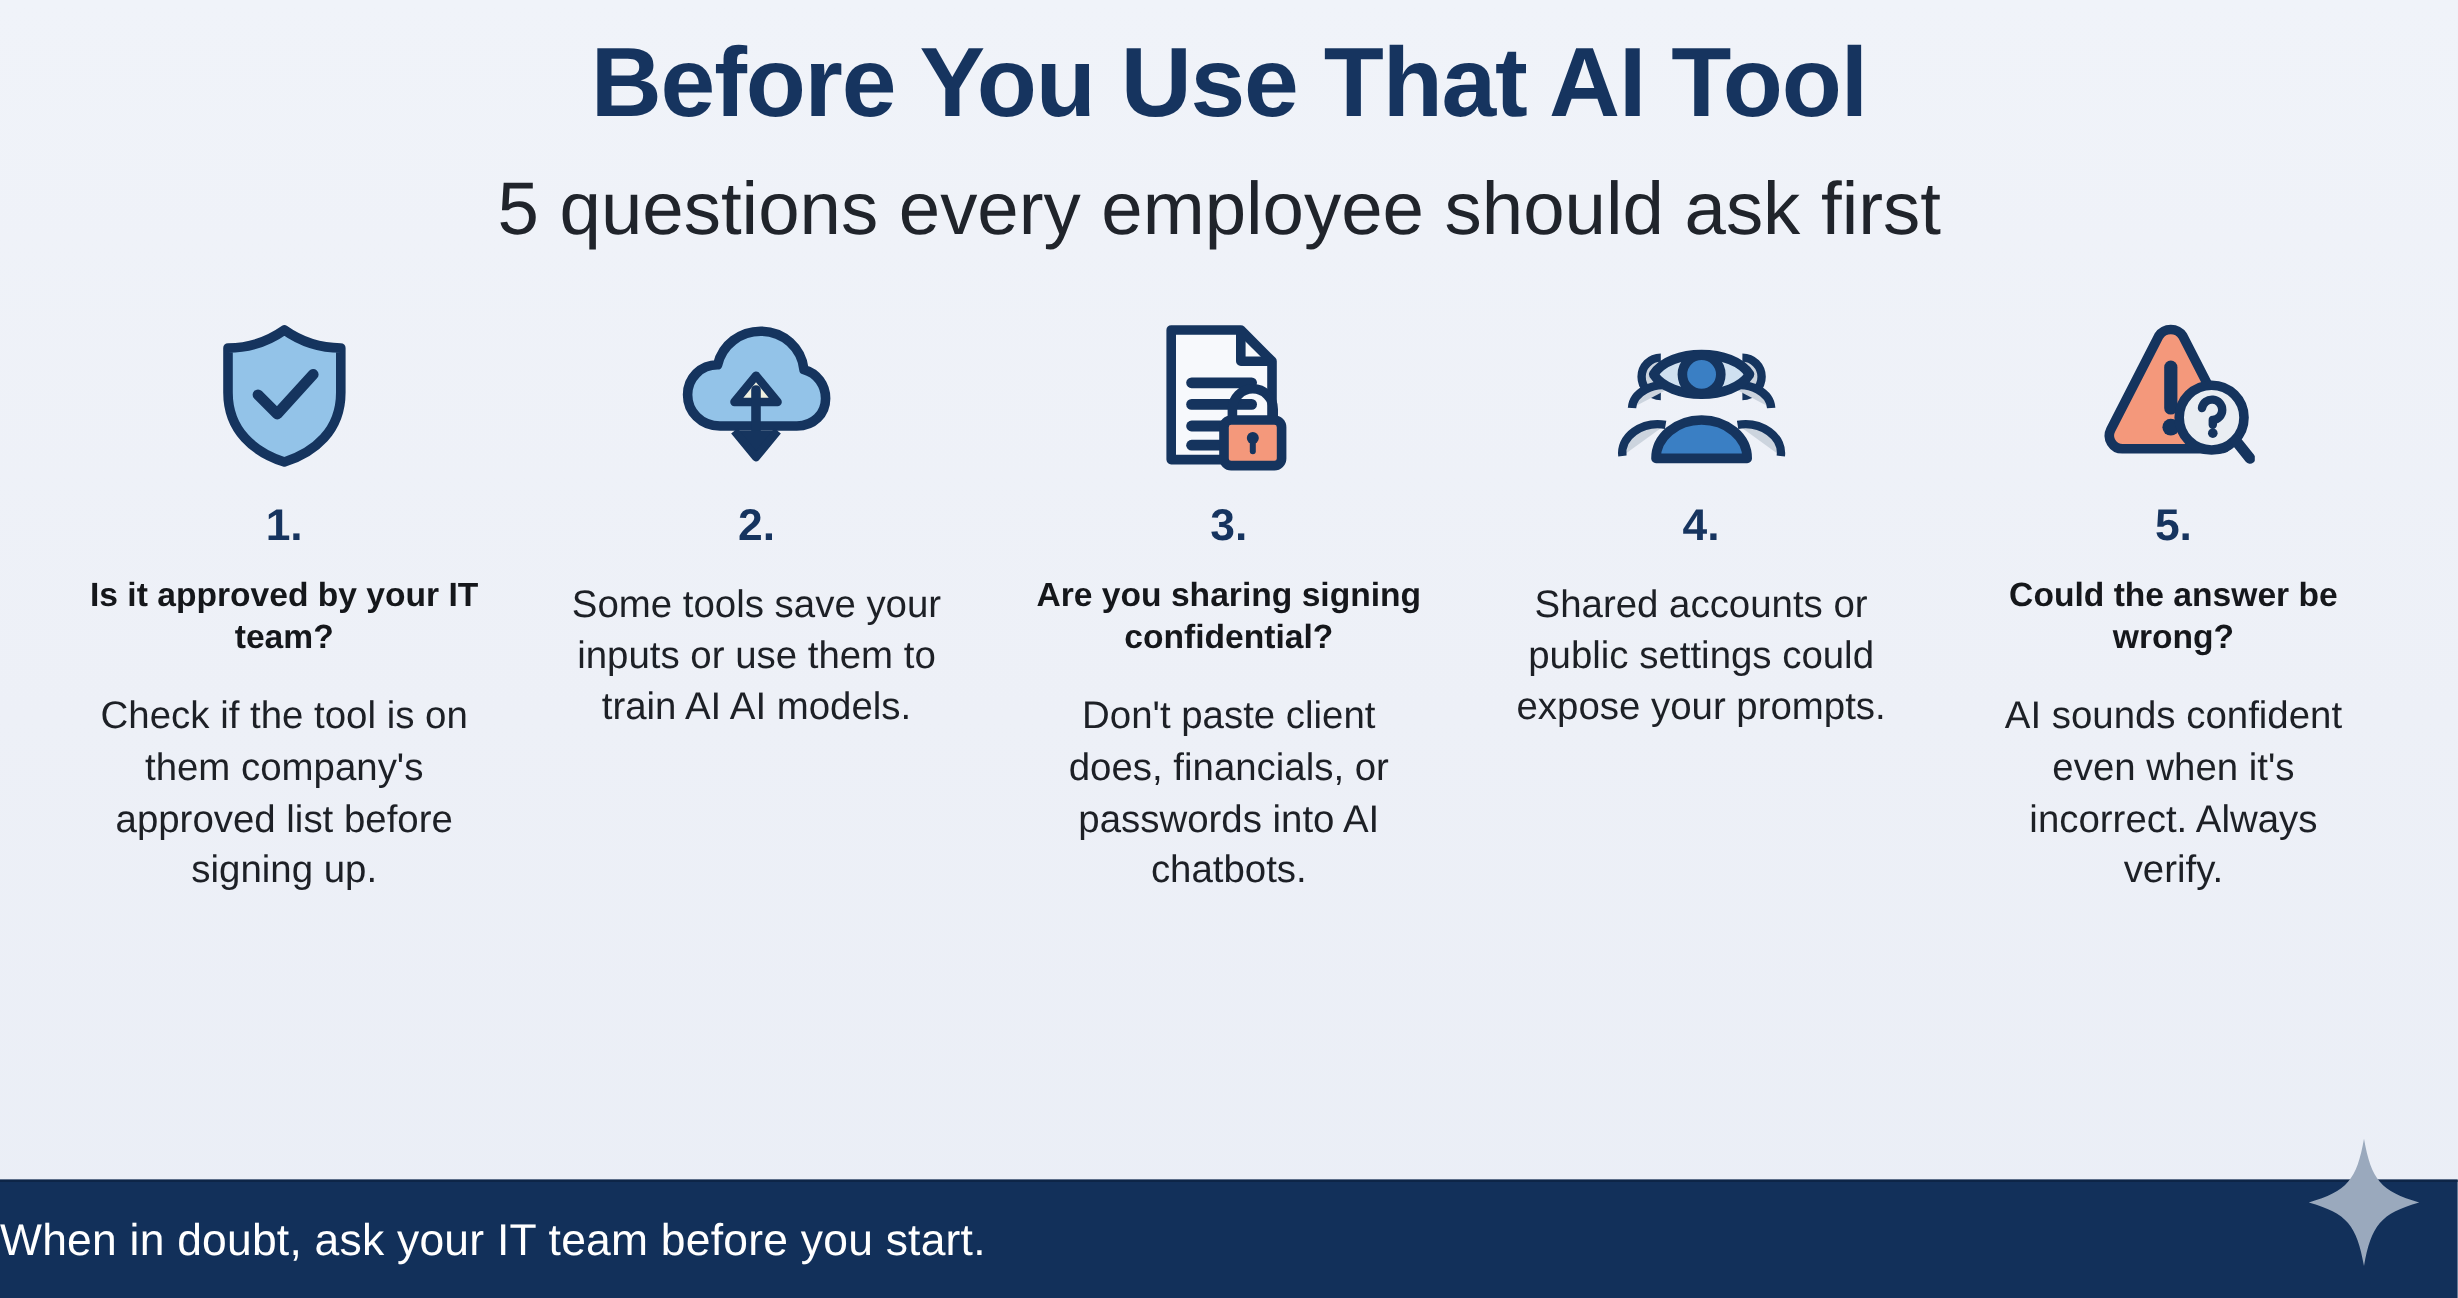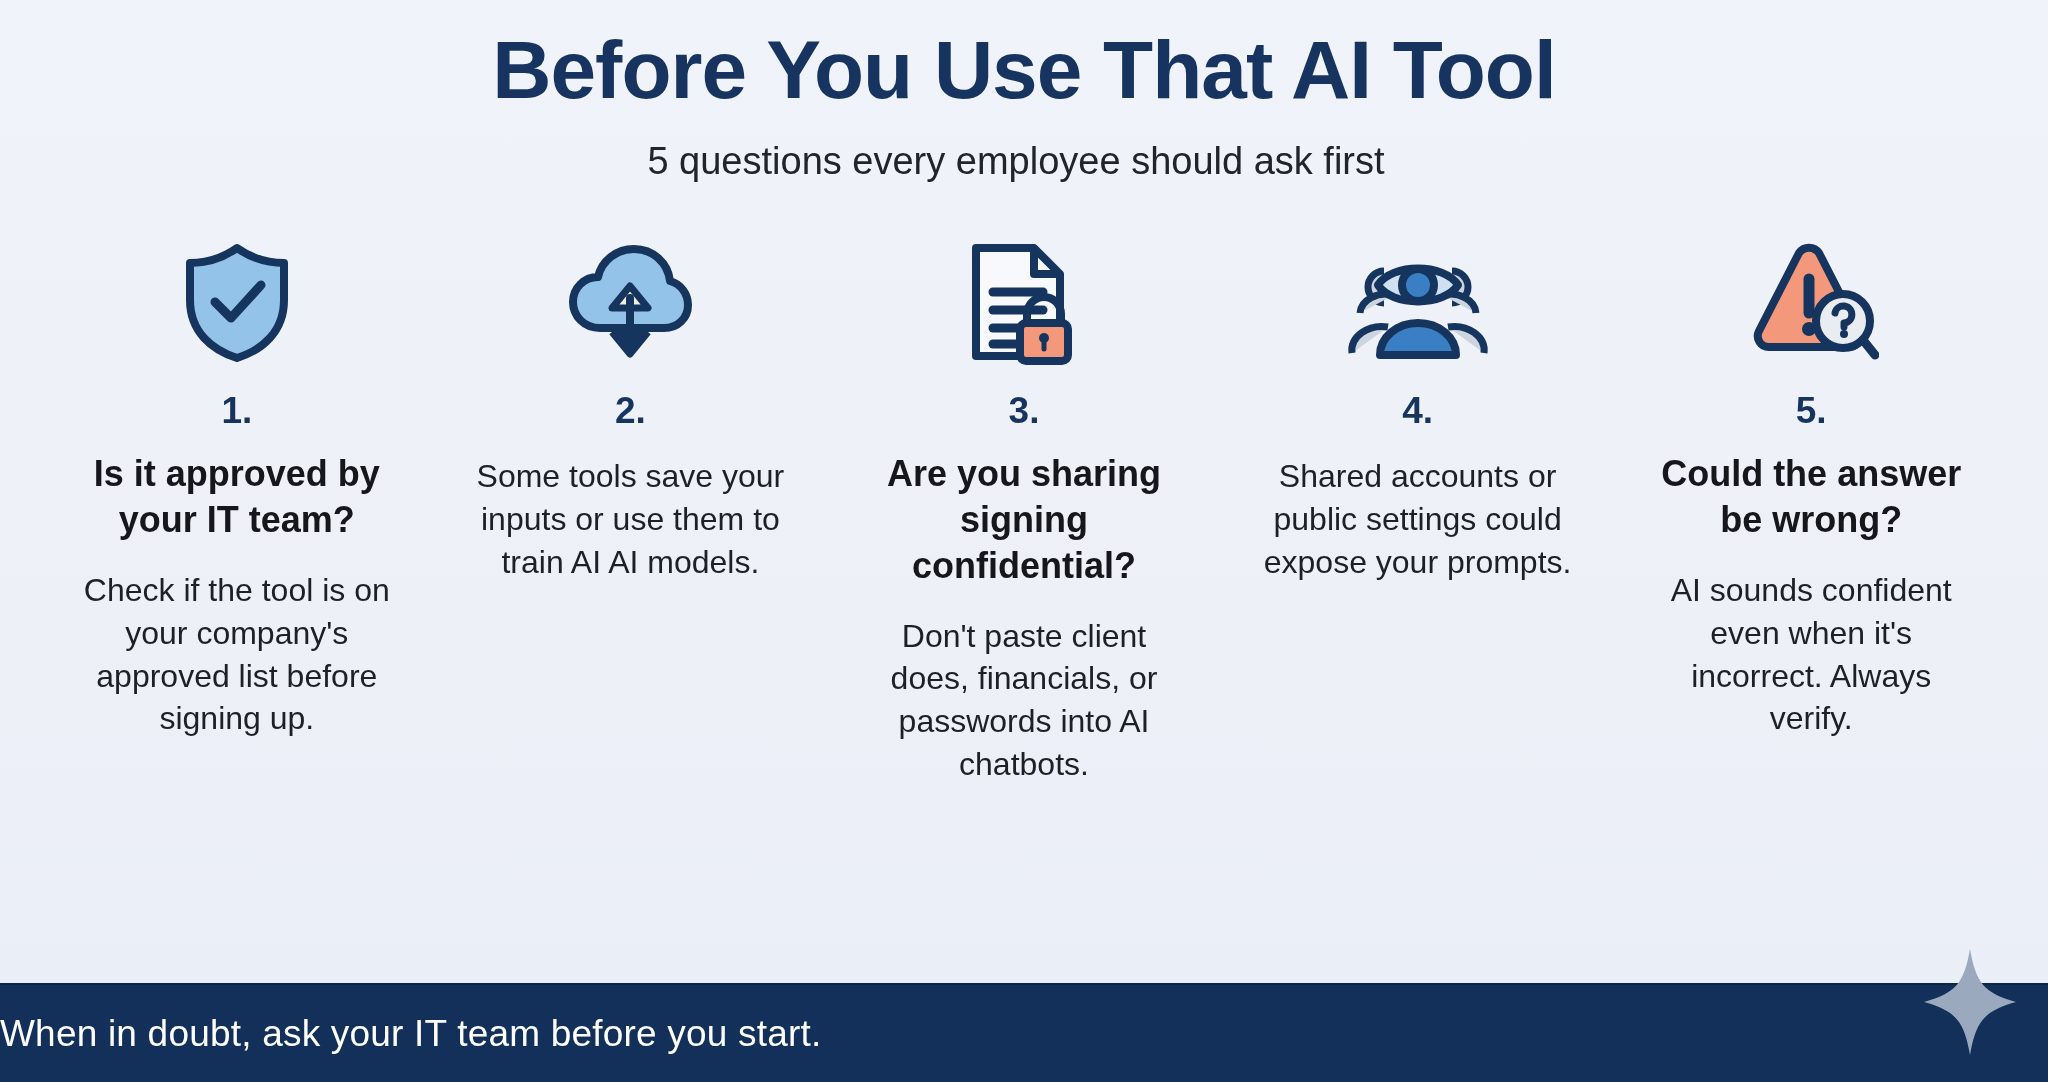--- a/index.html
+++ b/index.html
@@ -30,21 +30,21 @@
   }
   .title {
     font-size: 82px;
     font-weight: bold;
     color: #16345f;
     letter-spacing: -1px;
     line-height: 1.08;
     margin: 0;
   }
   .subtitle {
-    font-size: 38px;
+    font-size: 62px;
     color: #20242b;
     font-weight: normal;
     margin: 26px 16px 0 0;
     line-height: 1.1;
   }
 
   
   .columns {
     flex: 1 1 auto;
     display: flex;
@@ -70,21 +70,21 @@
   }
   .icon-wrap svg { display: block; }
   .num {
     font-size: 37px;
     font-weight: bold;
     color: #16345f;
     margin-top: 28px;
     line-height: 1;
   }
   .q {
-    font-size: 36px;
+    font-size: 28px;
     font-weight: bold;
     color: #15171b;
     line-height: 1.27;
     margin-top: 22px;
     max-width: 330px;
   }
   .body {
     font-size: 32px;
     color: #1d2026;
     line-height: 1.34;
@@ -131,21 +131,21 @@
 
     <div class="col">
       <div class="icon-wrap">
         <svg width="118" height="124" viewBox="0 0 118 124">
           <path d="M59 8 C42 20 24 23 12 23 L12 60 C12 92 34 110 59 118 C84 110 106 92 106 60 L106 23 C94 23 76 20 59 8 Z" fill="#93c3e8" stroke="#15345e" stroke-width="8" stroke-linejoin="round"></path>
           <path d="M37 62 L53 78 L83 45" fill="none" stroke="#15345e" stroke-width="9" stroke-linecap="round" stroke-linejoin="round"></path>
         </svg>
       </div>
       <div class="num">1.</div>
       <div class="q">Is it approved by your IT team?</div>
-      <div class="body">Check if the tool is on your company's approved list before signing up.</div>
+      <div class="body">Check if the tool is on them company's approved list before signing up.</div>
     </div>
 
     <div class="col">
       <div class="icon-wrap">
         <svg width="132" height="124" viewBox="0 0 132 124">
           <path d="M36 88 C20 88 9 76 9 62 C9 48 20 37 34 37 C38 20 53 9 70 9 C89 9 104 23 106 41
                    C117 44 124 54 124 65 C124 78 114 88 100 88 Z" fill="#93c3e8" stroke="#15345e" stroke-width="8" stroke-linejoin="round"></path>
           <path d="M66 46 L84 68 L48 68 Z" fill="#eff0e0" stroke="#15345e" stroke-width="7" stroke-linejoin="round"></path>
           <line x1="66" y1="58" x2="66" y2="104" stroke="#15345e" stroke-width="8" stroke-linecap="round"></line>
           <path d="M48 92 L66 114 L84 92" fill="#15345e" stroke="#15345e" stroke-width="7" stroke-linejoin="round"></path>

